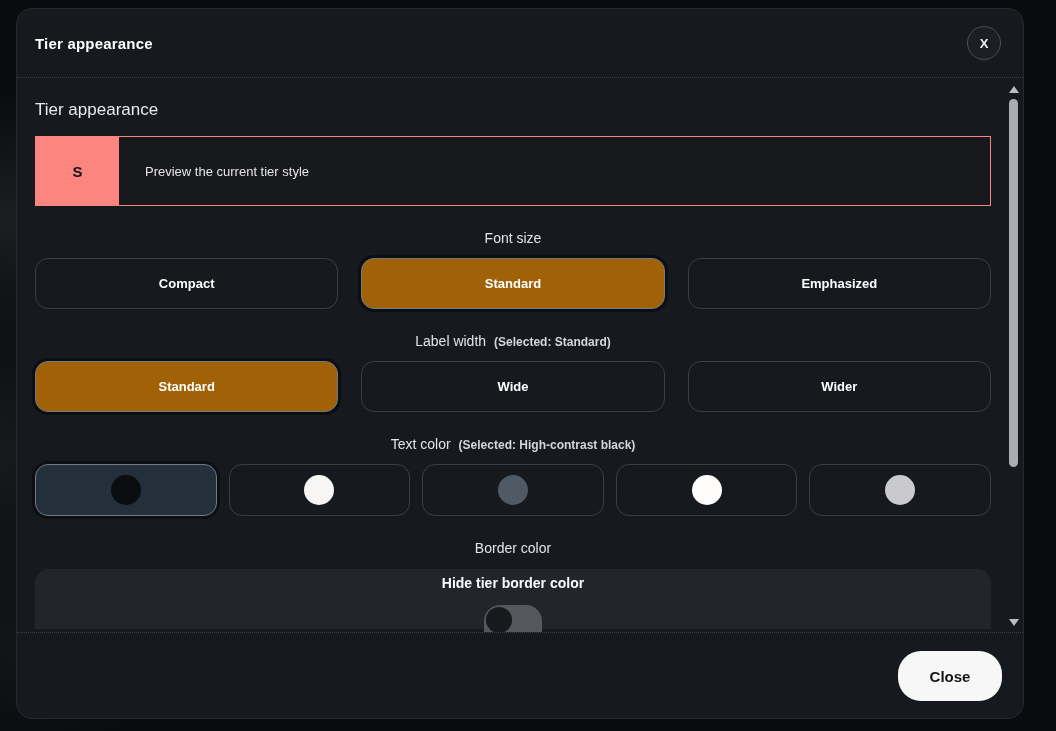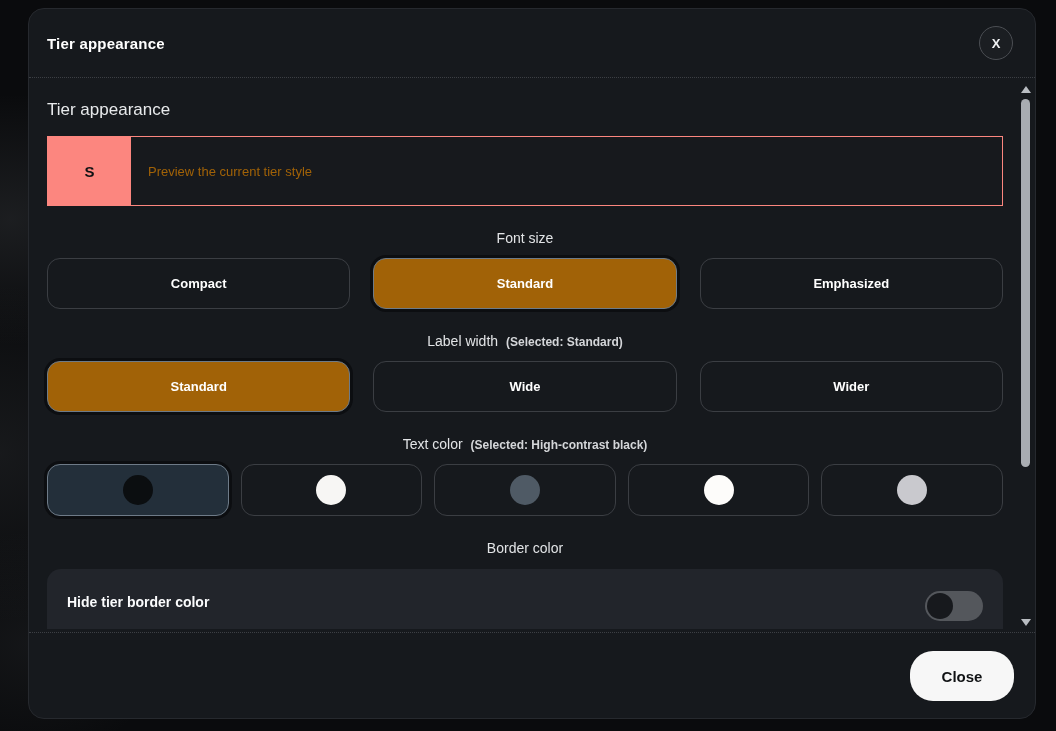--- a/index.html
+++ b/index.html
@@ -7,21 +7,21 @@
   body {
     font-family: "Liberation Sans", "DejaVu Sans", sans-serif;
     background:
       radial-gradient(220px 180px at 1% 30%, rgba(110,115,120,0.18), transparent 70%),
       radial-gradient(260px 240px at 0% 62%, rgba(100,105,110,0.15), transparent 70%),
       radial-gradient(200px 160px at 3% 88%, rgba(95,100,105,0.12), transparent 70%),
       #0a0b0d;
     color:#e9ebed;
   }
   .modal {
-    position:absolute; left:28px; top:8px; width:1008px; height:711px;
+    position:absolute; left:16px; top:8px; width:1008px; height:711px;
     background:#16191d; border:1px solid #26292e; border-radius:16px;
     display:flex; flex-direction:column; overflow:hidden;
   }
   
   .modal-header {
     height:69px; flex:0 0 69px; display:flex; align-items:center;
     justify-content:space-between; padding:0 22px 0 18px;
     border-bottom:1px dotted #3c3f44;
   }
   .modal-title { font-size:15px; font-weight:bold; color:#ffffff; letter-spacing:.2px; }
@@ -36,21 +36,21 @@
   .section-heading { margin-top:22px; font-size:17px; color:#e8eaec; font-weight:normal; }
 
   .preview-row {
     margin-top:16px; height:70px; border:1px solid #fc867f;
     display:flex; align-items:stretch; background:#17191d;
   }
   .preview-label {
     width:83px; flex:0 0 83px; display:flex; align-items:center; justify-content:center;
     color:#101214; font-weight:bold; font-size:15px;
   }
-  .preview-text { display:flex; align-items:center; padding-left:17px; font-size:13px; color:#a16207; }
+  .preview-text { display:flex; align-items:center; padding-left:26px; font-size:13px; color:#e5e5e5; }
 
   .field-label { margin-top:24px; font-size:14px; color:#e2e4e6; display:flex; align-items:baseline; gap:8px;justify-content:center; }
   .field-note { font-size:12px; font-weight:bold; color:#d4d6d9; }
 
   .btn-row { margin-top:12px; display:grid; grid-template-columns:repeat(3,1fr); gap:23px; }
   .opt-btn {
     height:51px; border-radius:13px; background:transparent; border:1px solid #3b3e43;
     color:#ffffff; font-size:13px; font-weight:bold; font-family:inherit; cursor:pointer;
   }
   .opt-btn.selected {
@@ -65,21 +65,21 @@
   }
   .swatch-btn.selected {
     background:#232f3a; border:1px solid #6e7b88;
     box-shadow:0 0 0 3px rgba(5,6,8,0.55);
   }
   .swatch-dot { width:30px; height:30px; border-radius:50%; }
 
   .border-card {
     margin-top:13px; height:60px; background:#22252b;
     border-radius:14px 14px 0 0; padding:0 20px;
-    display:flex; align-items:center; justify-content:space-between;
+    display:flex; align-items:center; justify-content:space-between;flex-direction:column;
   }
   .border-card-label { font-size:14px; font-weight:bold; color:#fbfcfd; padding-top:6px; }
   .toggle {
     position:relative; width:58px; height:30px; border-radius:16px; background:#54575c;
     flex:0 0 58px; cursor:pointer; margin-top:14px;
   }
   .toggle-knob {
     position:absolute; left:2px; top:2px; width:26px; height:26px;
     border-radius:50%; background:#17191d;
   }

